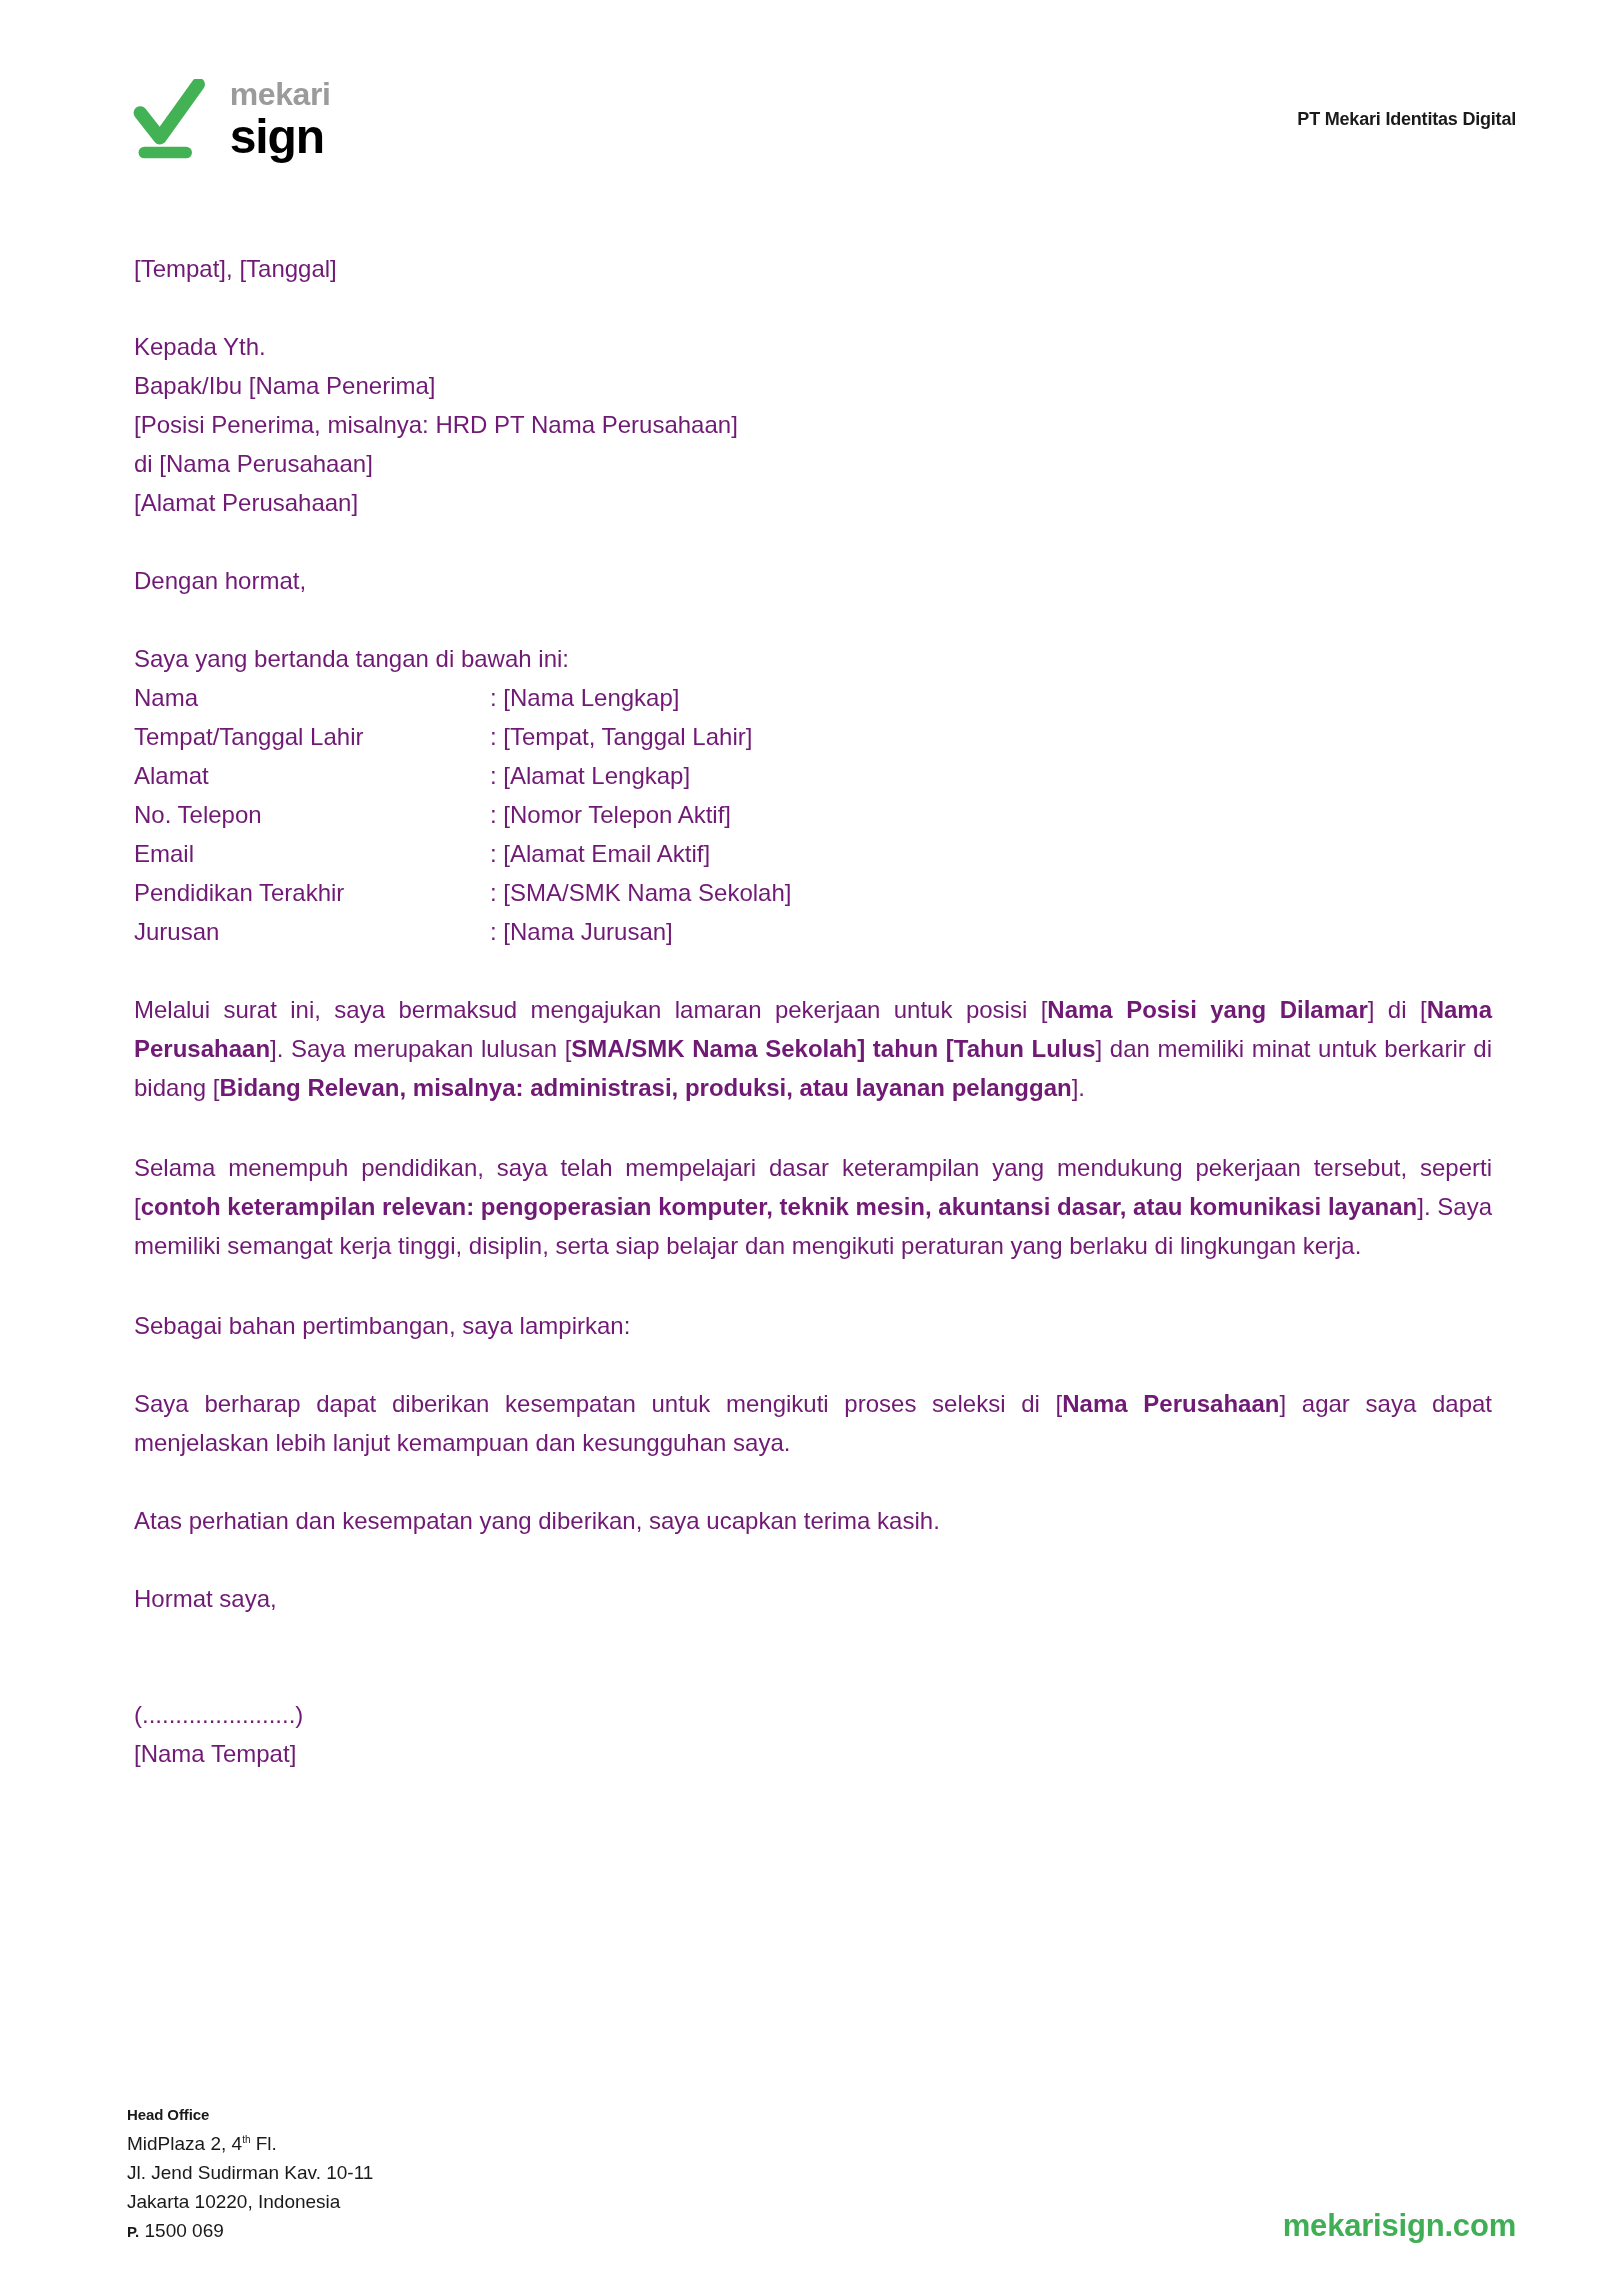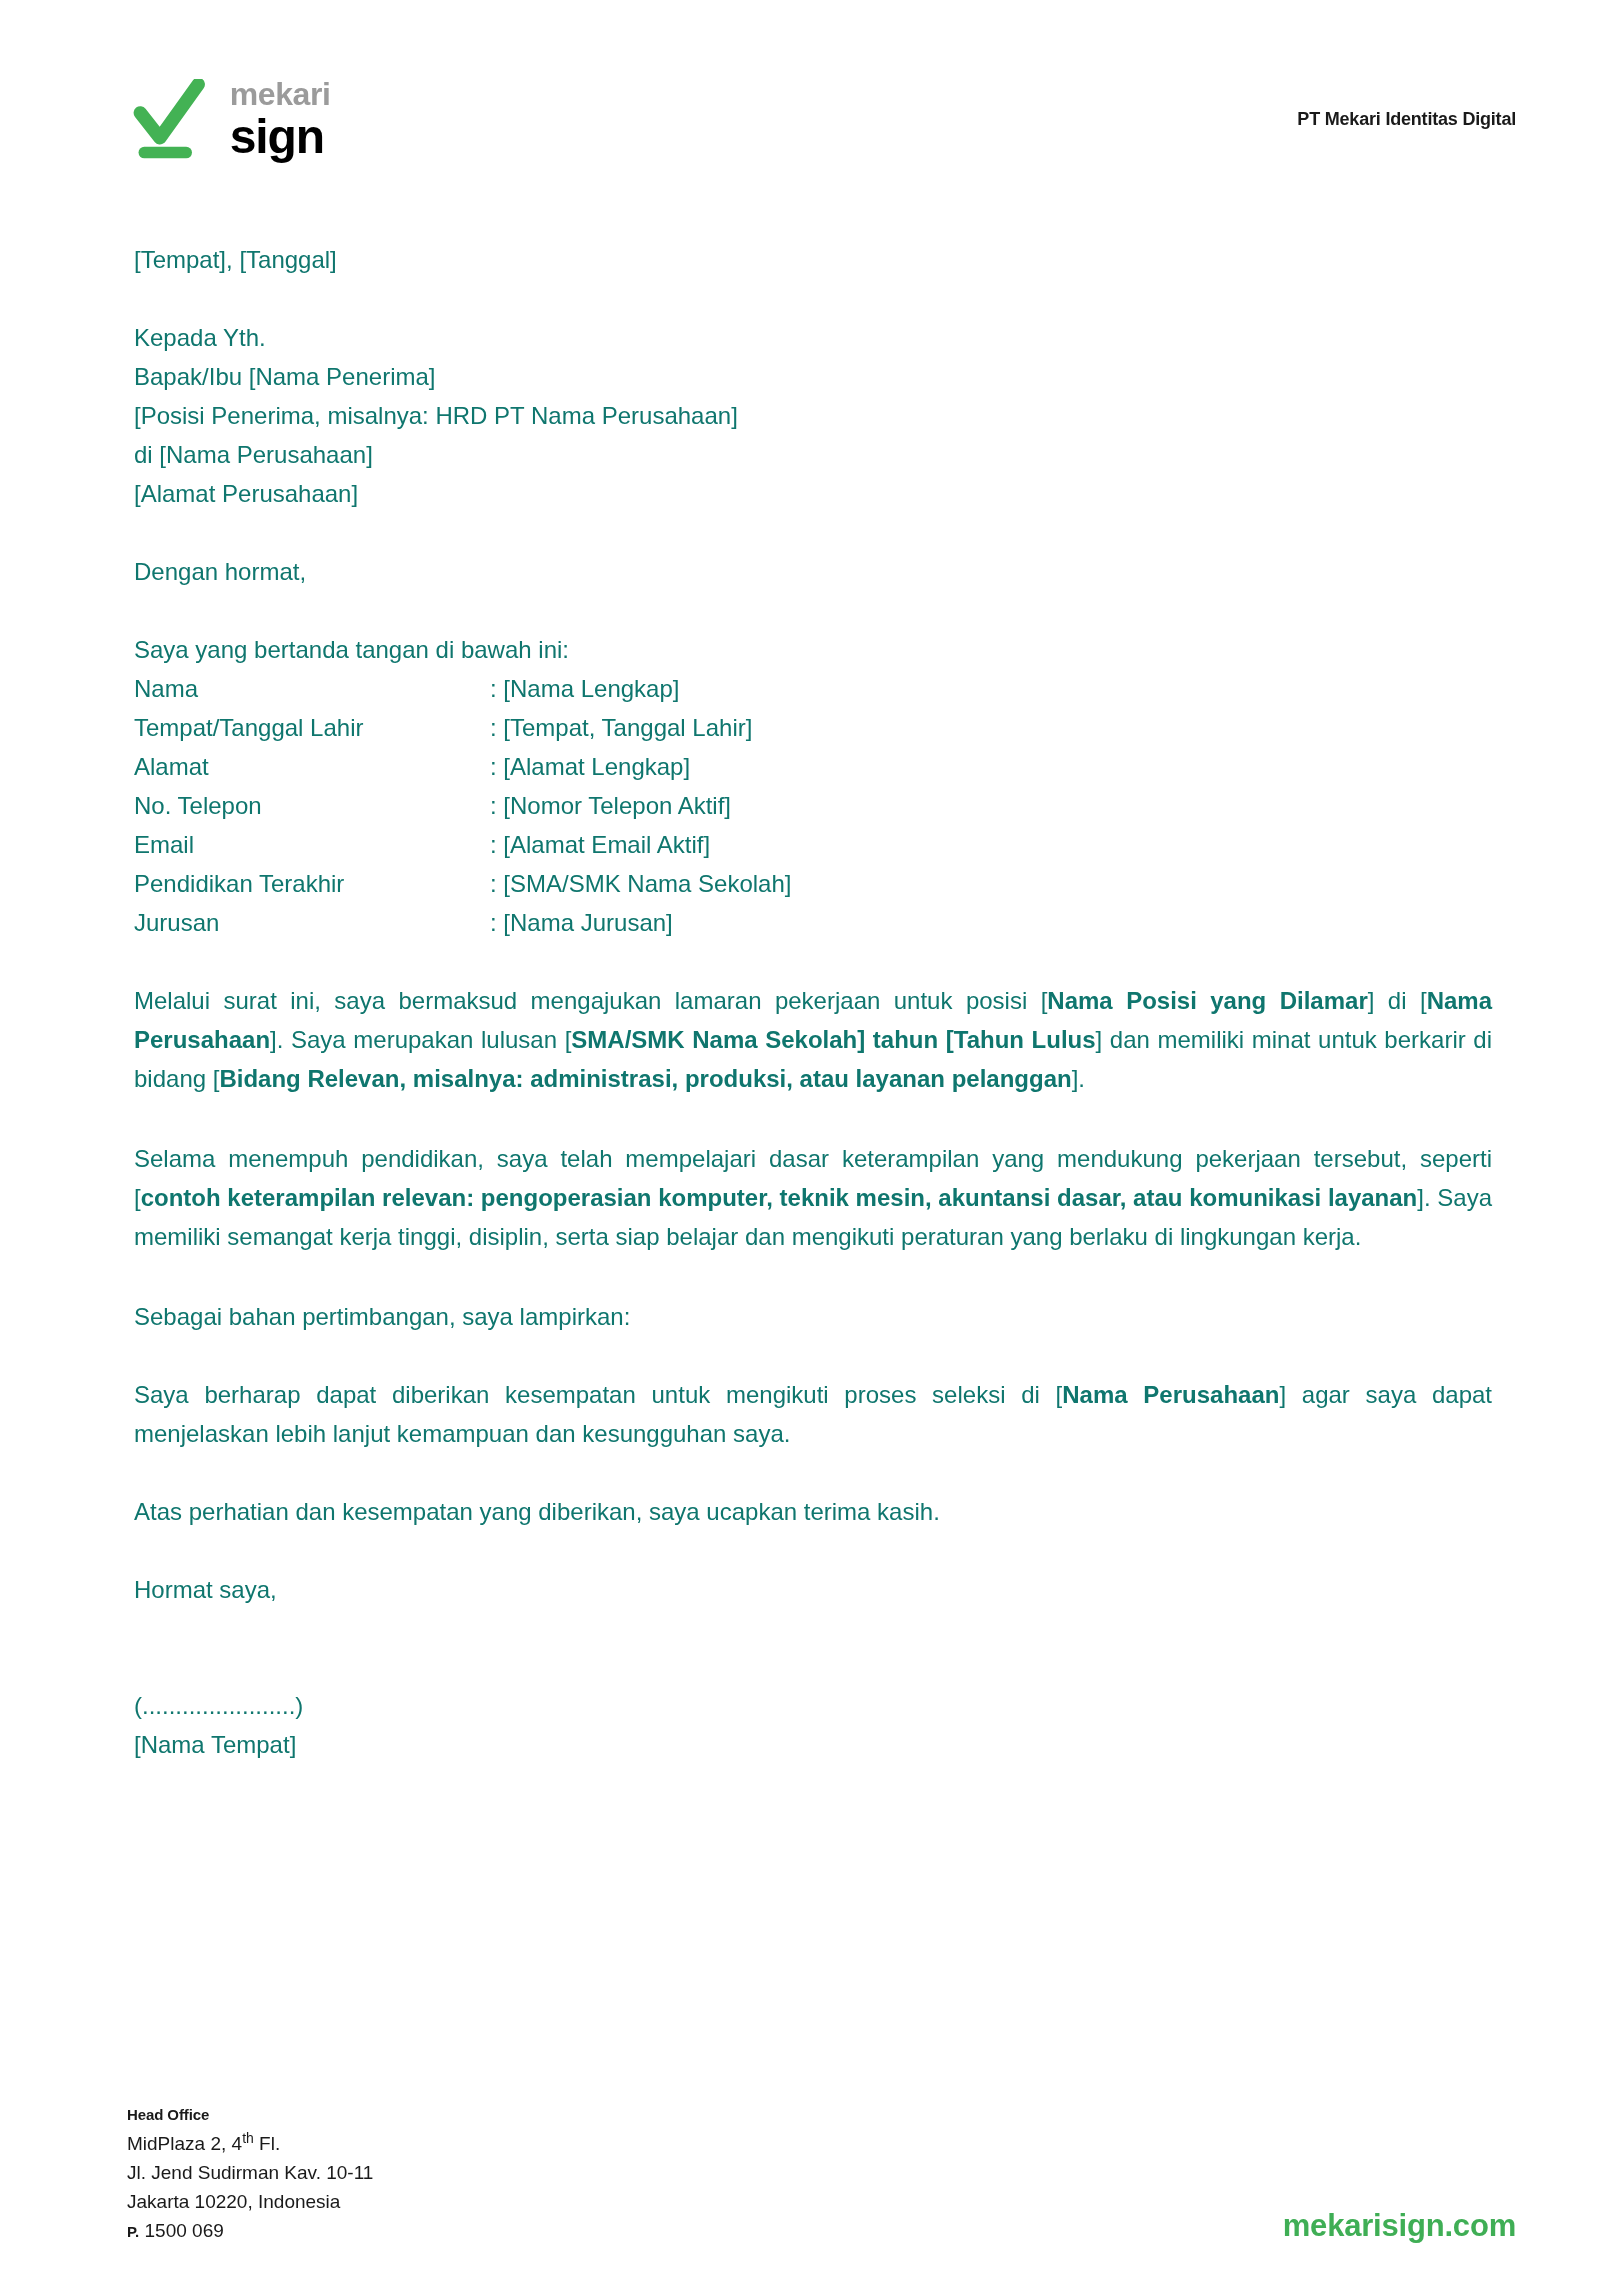--- a/index.html
+++ b/index.html
@@ -65,26 +65,26 @@
     font-size: 18px;
     font-weight: 700;
     color: #1a1a1a;
     letter-spacing: -0.2px;
     white-space: nowrap;
   }
 
   
   .letter {
     position: absolute;
-    top: 240px;
+    top: 249px;
     left: 134px;
     width: 1358px;
     font-size: 24px;
     line-height: 39px;
-    color: #0f766e;
+    color: #701a75;
   }
   .spacer-sm { height: 39px; }
   .spacer-md { height: 41px; }
 
   .line { white-space: pre-wrap; }
 
   
   .fields {
     border-collapse: collapse;
     width: 100%;
@@ -128,21 +128,21 @@
     font-size: 19px;
     line-height: 29px;
     color: #1a1a1a;
   }
   .footer-address .fa-title {
     font-weight: 700;
     font-size: 15px;
     letter-spacing: -0.1px;
   }
   .footer-address .fa-line { white-space: pre; }
-  .sup { font-size: 14px; vertical-align: super; line-height: 0; }
+  .sup { font-size: 10px; vertical-align: super; line-height: 0; }
   .ph { font-weight: 700; font-size: 15px; }
   .site {
     font-size: 31px;
     font-weight: 700;
     color: #3fae55;
     letter-spacing: -0.2px;
     padding-bottom: 1.8px;
   }
 </style>
 </head>

